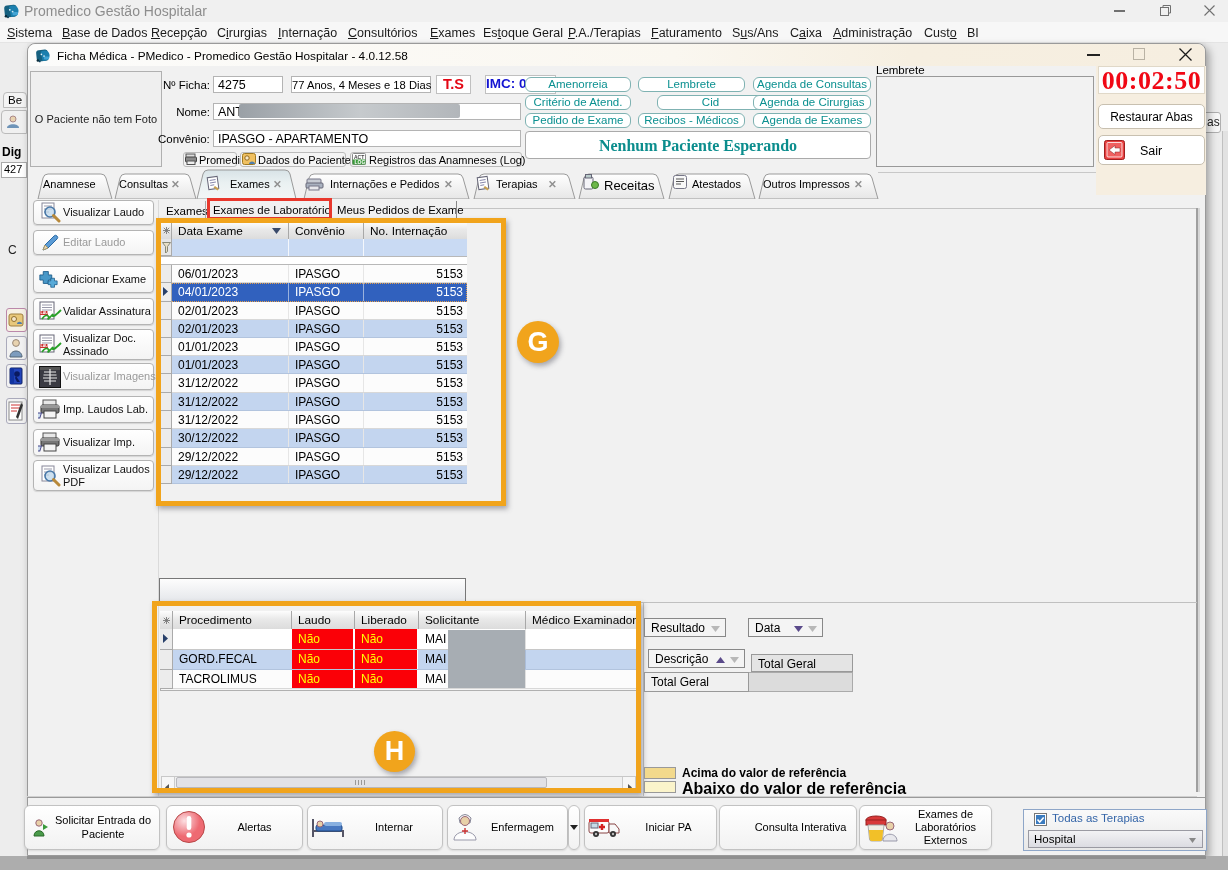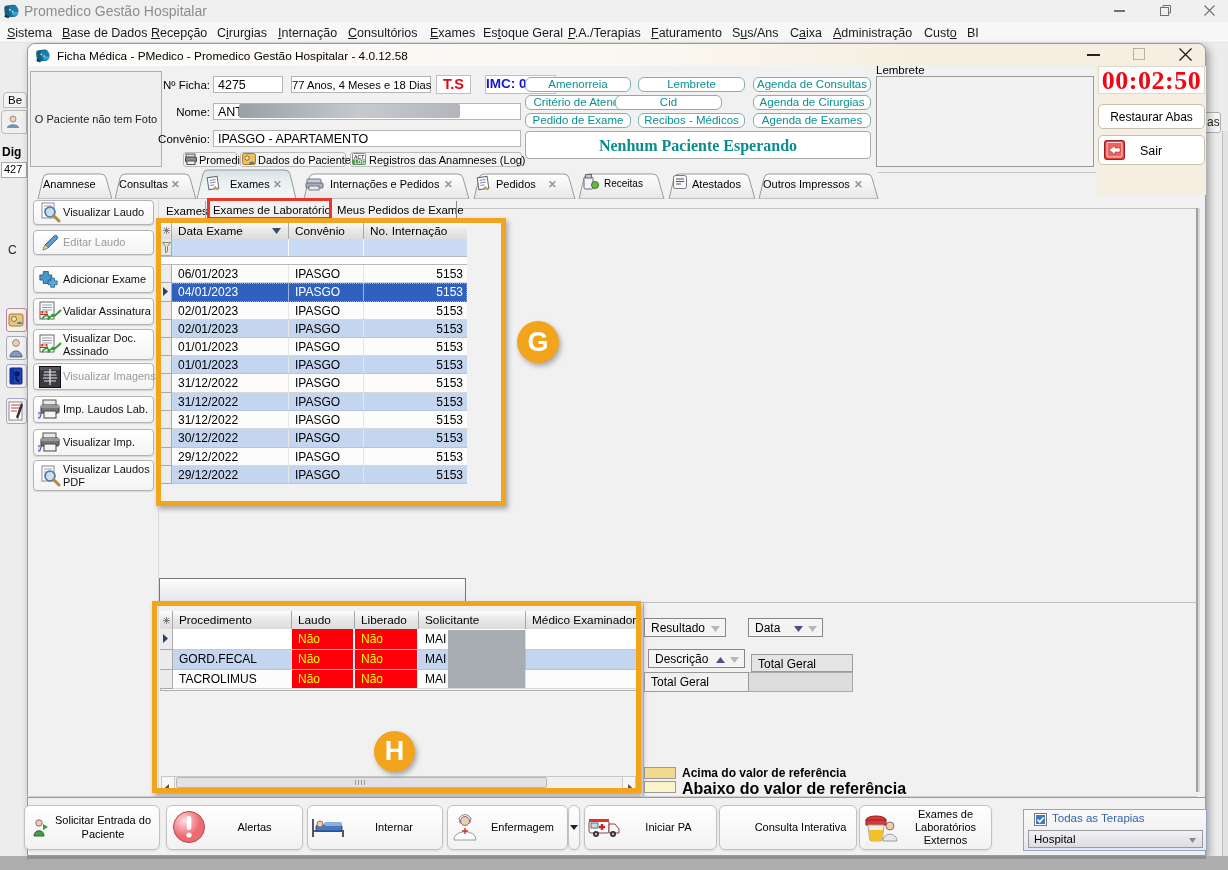--- a/index.html
+++ b/index.html
@@ -121,21 +121,21 @@
 
 <div class="a" style="left:30px;top:71px;width:132px;height:96px;background:#efefef;border:1px solid #b0b0b0;font-size:11px;color:#222;display:flex;align-items:center;justify-content:center;">O Paciente não tem Foto</div>
 <div class="a" style="left:160px;top:79px;width:50px;text-align:right;font-size:11.5px;">Nº Ficha:</div>
 <div class="a" style="left:213px;top:76px;width:70px;height:17px;background:#fff;border:1px solid #b4b4b4;font-size:12.5px;padding:1px 0 0 4px;">4275</div>
 <div class="a" style="left:291px;top:76px;width:140px;height:17px;background:#fff;border:1px solid #b4b4b4;font-size:11.2px;text-align:center;padding-top:2px;white-space:nowrap;">77 Anos, 4 Meses e 18 Dias</div>
 <div class="a" style="left:436px;top:75px;width:35px;height:19px;background:#fff;border:1px solid #c0c0c0;color:#e30613;font-weight:bold;font-size:14.5px;text-align:center;">T.S</div>
 <div class="a" style="left:473px;top:75px;width:71px;height:19px;background:#fff;border:1px solid #c0c0c0;color:#1414d2;font-weight:bold;font-size:13.5px;text-align:left;margin-left:12px;">IMC: 0</div>
 <div class="a" style="left:160px;top:106px;width:50px;text-align:right;font-size:11.5px;">Nome:</div>
 <div class="a" style="left:213px;top:103px;width:308px;height:17px;background:#fff;border:1px solid #b4b4b4;font-size:12.5px;padding:1px 0 0 4px;">ANT</div>
 <div class="a" style="left:239px;top:104px;width:221px;height:14px;background:linear-gradient(90deg,#9aa0a6,#c6cacd 55%,#b2b6ba);border-radius:2px;"></div>
-<div class="a" style="left:158px;top:133px;width:52px;text-align:center;font-size:11.5px;">Convênio:</div>
+<div class="a" style="left:158px;top:133px;width:52px;text-align:left;font-size:11.5px;">Convênio:</div>
 <div class="a" style="left:213px;top:130px;width:308px;height:17px;background:#fff;border:1px solid #b4b4b4;font-size:12.5px;padding:1px 0 0 4px;">IPASGO - APARTAMENTO</div>
 
 <div class="a" style="left:183px;top:152px;width:54px;height:15px;background:#f4f4f4;border:1px solid #bbb;border-radius:3px;"></div>
 <svg class="a" style="left:185px;top:153px" width="13" height="12">
     <rect x="1" y="1" width="9" height="4" fill="#ddd" stroke="#555"></rect>
     <rect x="0.5" y="4" width="11" height="5" rx="1" fill="#8a8a8a" stroke="#444"></rect>
     <rect x="2" y="8" width="8" height="3.5" fill="#eee" stroke="#555"></rect>
   </svg>
 <div class="a" style="left:199px;top:154px;font-size:11px;">Promedico</div>
 <div class="a" style="left:240px;top:152px;width:106px;height:15px;background:#f4f4f4;border:1px solid #bbb;border-radius:3px;"></div>
@@ -151,21 +151,21 @@
     <rect x="0.5" y="6.5" width="13" height="5" fill="#3a9a3a"></rect>
     <text x="2" y="5.6" font-size="5" font-weight="bold" fill="#444">ACT</text>
     <text x="2.5" y="11.2" font-size="5" font-weight="bold" fill="#fff">LOG</text>
   </svg>
 <div class="a" style="left:369px;top:154px;font-size:11px;text-align:right;">Registros das Anamneses (Log)</div>
 
 <div class="tealbtn" style="left:525px;top:77px;width:106px;height:15px;">Amenorreia</div>
 <div class="tealbtn" style="left:638px;top:77px;width:107px;height:15px;">Lembrete</div>
 <div class="tealbtn" style="left:753px;top:77px;width:118px;height:15px;">Agenda de Consultas</div>
 <div class="tealbtn" style="left:525px;top:95px;width:106px;height:15px;">Critério de Atend.</div>
-<div class="tealbtn" style="left:615px;top:95px;width:107px;height:15px;">Cid</div>
+<div class="tealbtn" style="left:657px;top:95px;width:107px;height:15px;">Cid</div>
 <div class="tealbtn" style="left:753px;top:95px;width:118px;height:15px;">Agenda de Cirurgias</div>
 <div class="tealbtn" style="left:525px;top:113px;width:106px;height:15px;">Pedido de Exame</div>
 <div class="tealbtn" style="left:638px;top:113px;width:107px;height:15px;">Recibos - Médicos</div>
 <div class="tealbtn" style="left:753px;top:113px;width:118px;height:15px;">Agenda de Exames</div>
 <div class="a" style="left:525px;top:131px;width:346px;height:28px;background:#fff;border:1px solid #aaa;border-radius:4px;color:#0b8d8d;font-weight:bold;font-size:16px;font-family:'Liberation Serif',serif;text-align:center;padding-top:5px;">Nenhum Paciente Esperando</div>
 
 <div class="a" style="left:876px;top:64px;font-size:11.5px;">Lembrete</div>
 <div class="a" style="left:876px;top:76px;width:218px;height:91px;background:#f2f2f2;border:1px solid #999;"></div>
 
 <div class="a" style="left:1096px;top:66px;width:110px;height:129px;background:#f6eee0;"></div>
@@ -221,28 +221,28 @@
     <rect x="1" y="6" width="17" height="5" rx="1" fill="#aab2c0" stroke="#667"></rect>
     <rect x="4" y="9" width="10" height="4" fill="#e8e8ec" stroke="#778"></rect>
   </svg>
 <div class="a" style="left:330px;top:178px;font-size:11px;">Internações e Pedidos</div>
 <div class="a" style="left:444px;top:178px;font-size:10.5px;color:#909090;font-weight:bold;">✕</div>
 <svg class="a" style="left:476px;top:174px" width="15" height="17">
     <rect x="2" y="3" width="10" height="12" fill="#fff" stroke="#667" transform="rotate(-8 7 9)"></rect>
     <path d="M4 6 h6 M4 8.5 h6 M4 11 h4" stroke="#88a" stroke-width="1" transform="rotate(-8 7 9)"></path>
     <path d="M9 12 l4 3 -1.5 1.5 -4-3 z" fill="#c8a050"></path>
   </svg>
-<div class="a" style="left:496px;top:178px;font-size:11px;">Pedidos</div>
+<div class="a" style="left:496px;top:178px;font-size:11px;">Terapias</div>
 <div class="a" style="left:548px;top:178px;font-size:10.5px;color:#909090;font-weight:bold;">✕</div>
 <svg class="a" style="left:583px;top:173px" width="16" height="18">
     <rect x="1" y="4" width="9" height="12" rx="1.5" fill="#f4f4f8" stroke="#667"></rect>
     <rect x="2.5" y="1.5" width="6" height="3.5" fill="#bcc" stroke="#667"></rect>
     <circle cx="12" cy="12" r="3.5" fill="#6db84a" stroke="#3a7a28"></circle>
   </svg>
-<div class="a" style="left:604px;top:178px;font-size:10px;">Receitas</div>
+<div class="a" style="left:604px;top:178px;font-size:13px;">Receitas</div>
 <svg class="a" style="left:672px;top:174px" width="16" height="16">
     <rect x="1.5" y="1.5" width="13" height="13" rx="2" fill="#f8f8f8" stroke="#778"></rect>
     <path d="M4 5 h8 M4 7.5 h8 M4 10 h5" stroke="#555" stroke-width="1"></path>
   </svg>
 <div class="a" style="left:692px;top:178px;font-size:11px;">Atestados</div>
 <div class="a" style="left:763px;top:178px;font-size:11px;">Outros Impressos</div>
 <div class="a" style="left:854px;top:178px;font-size:10.5px;color:#909090;font-weight:bold;">✕</div>
 
 <div class="a" style="left:160px;top:199px;width:1037px;height:21px;background:#f1f1f1;"></div>
 <div class="a" style="left:458px;top:208px;width:739px;height:1px;background:#c4c4c4;"></div>

